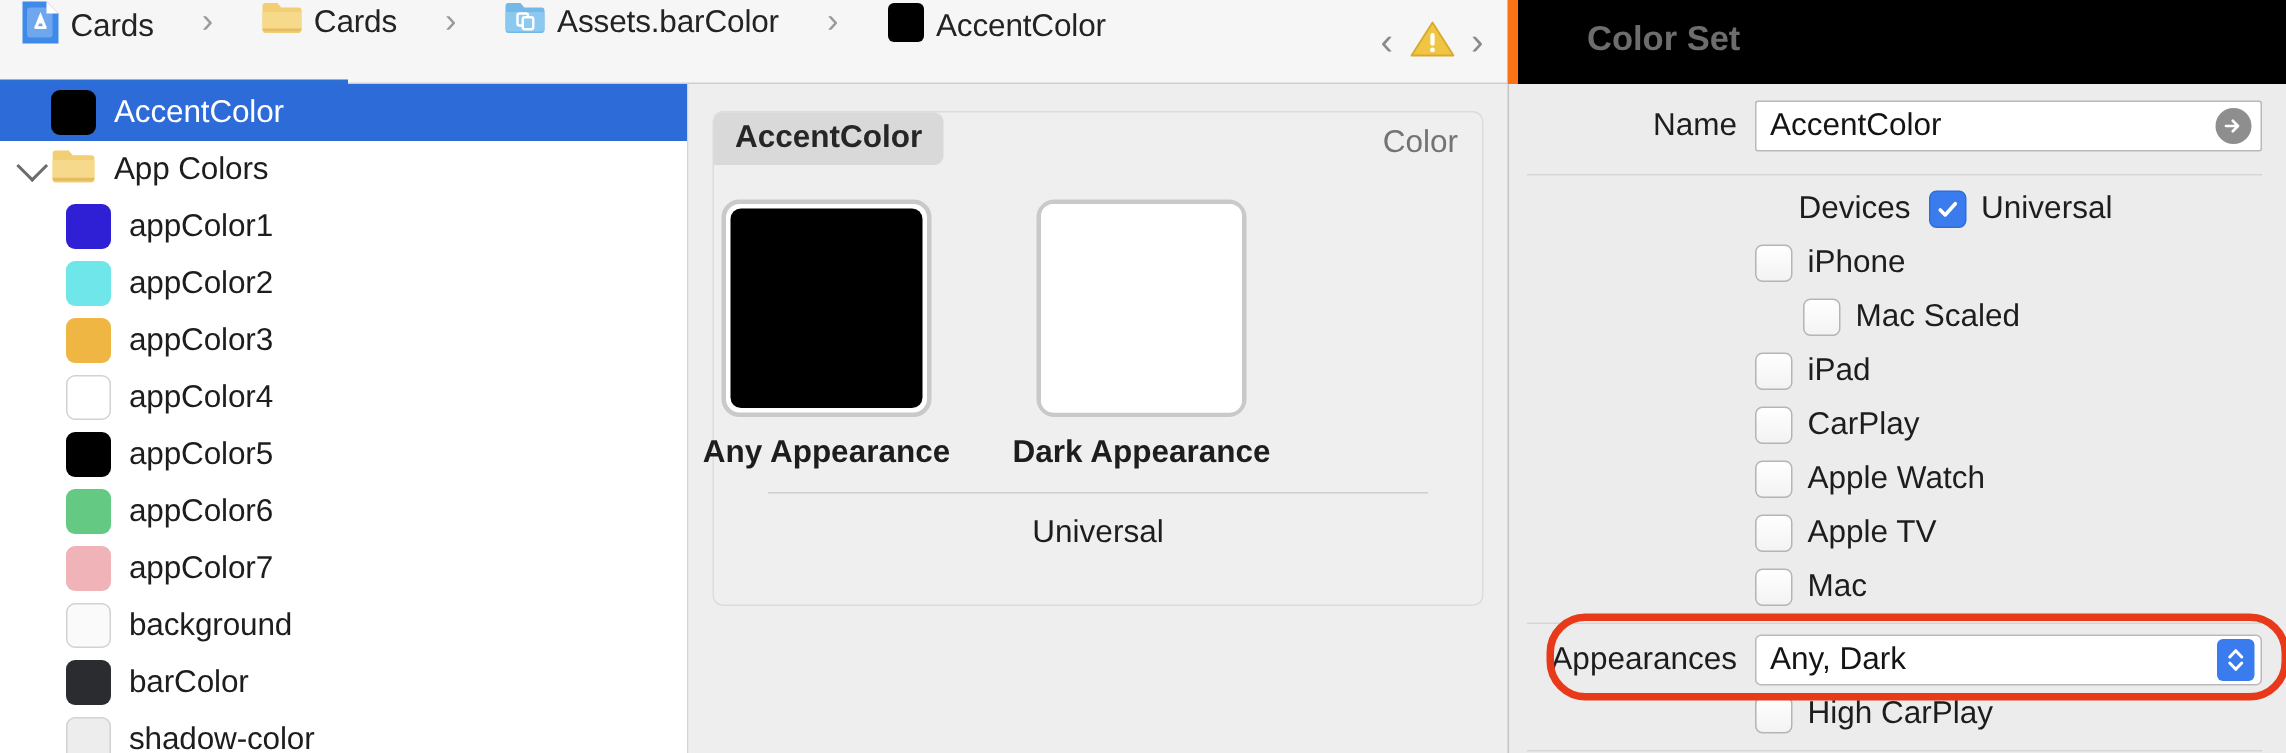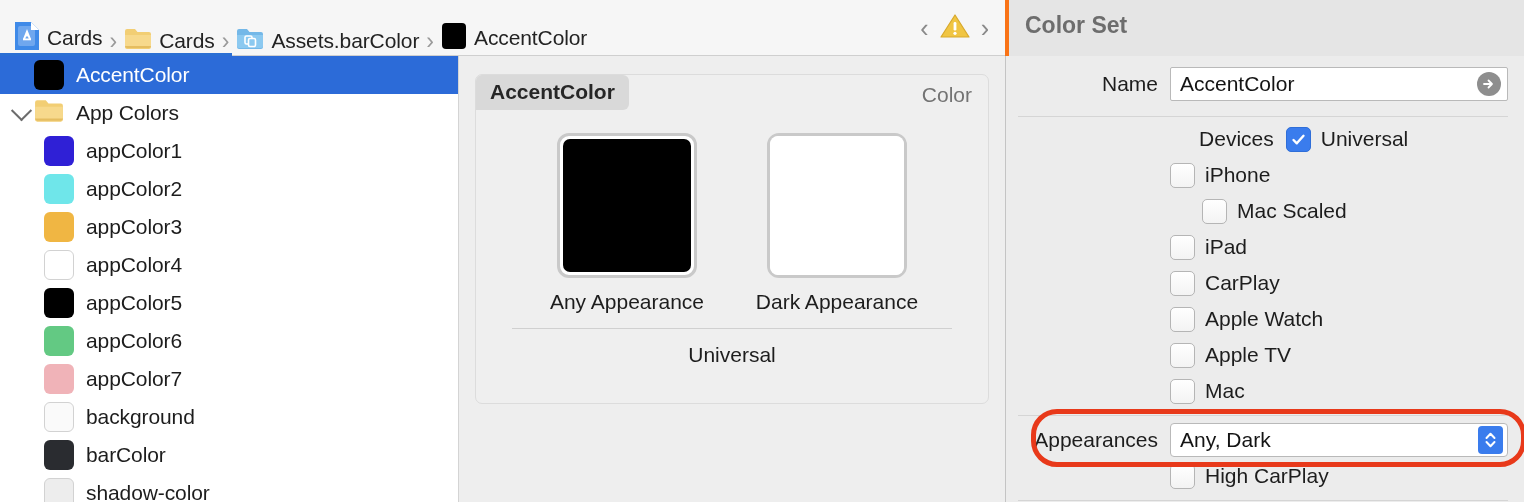--- a/index.html
+++ b/index.html
@@ -22,25 +22,26 @@
     flex-direction: column;
   }
 
   
   .breadcrumb-bar {
     height: 56px;
     min-height: 56px;
     background: #f6f6f6;
     border-bottom: 1px solid #cfcfcf;
     display: flex;
-    align-items: flex-end;
+    align-items: flex-start;
     padding: 0 0 0 14px;
     box-sizing: border-box;
     position: relative;
     width: 1005px;
+    gap: 25px;
   }
   .crumb {
     display: flex;
     align-items: center;
     gap: 7px;
     white-space: nowrap;
   }
   .crumb-label {
     font-size: 21px;
     color: #232323;
@@ -164,23 +165,24 @@
     color: #262626;
   }
   .card-kind {
     position: absolute;
     right: 16px; top: 8px;
     font-size: 21px;
     color: #737373;
   }
   .swatch-row {
     display: flex;
-    justify-content: center;
+    justify-content: flex-start;
     gap: 60px;
     padding-top: 58px;
+    font-weight: bold;
   }
   .swatch-col {
     display: flex;
     flex-direction: column;
     align-items: center;
     width: 150px;
   }
   .big-swatch {
     width: 140px; height: 145px;
     border-radius: 12px;
@@ -420,21 +422,21 @@
           <svg width="32" height="28" viewBox="0 0 32 28">
             <path d="M16 3 l14 22 h-28 z" fill="#f0c543" stroke="#d8a92c" stroke-width="1.2" stroke-linejoin="round"></path>
             <rect x="14.6" y="10" width="2.8" height="8.5" rx="1.3" fill="#ffffff"></rect>
             <circle cx="16" cy="21.3" r="1.6" fill="#ffffff"></circle>
           </svg>
         </span>
         <span class="chev">›</span>
       </div>
     </div>
 
-    <div style="flex:1; background:#e5e5e5; border-left:4px solid #f97316; box-sizing:border-box;">
+    <div style="flex:1; background:#000000; border-left:7px solid #f97316; box-sizing:border-box;padding-left:30px;">
       <div class="insp-title">Color Set</div>
     </div>
   </div>
 
   <div class="body-row">
 
     <div class="sidebar">
 
       <div class="side-row selected indent-1">
         <div class="swatch" style="background:#000000;"></div>

